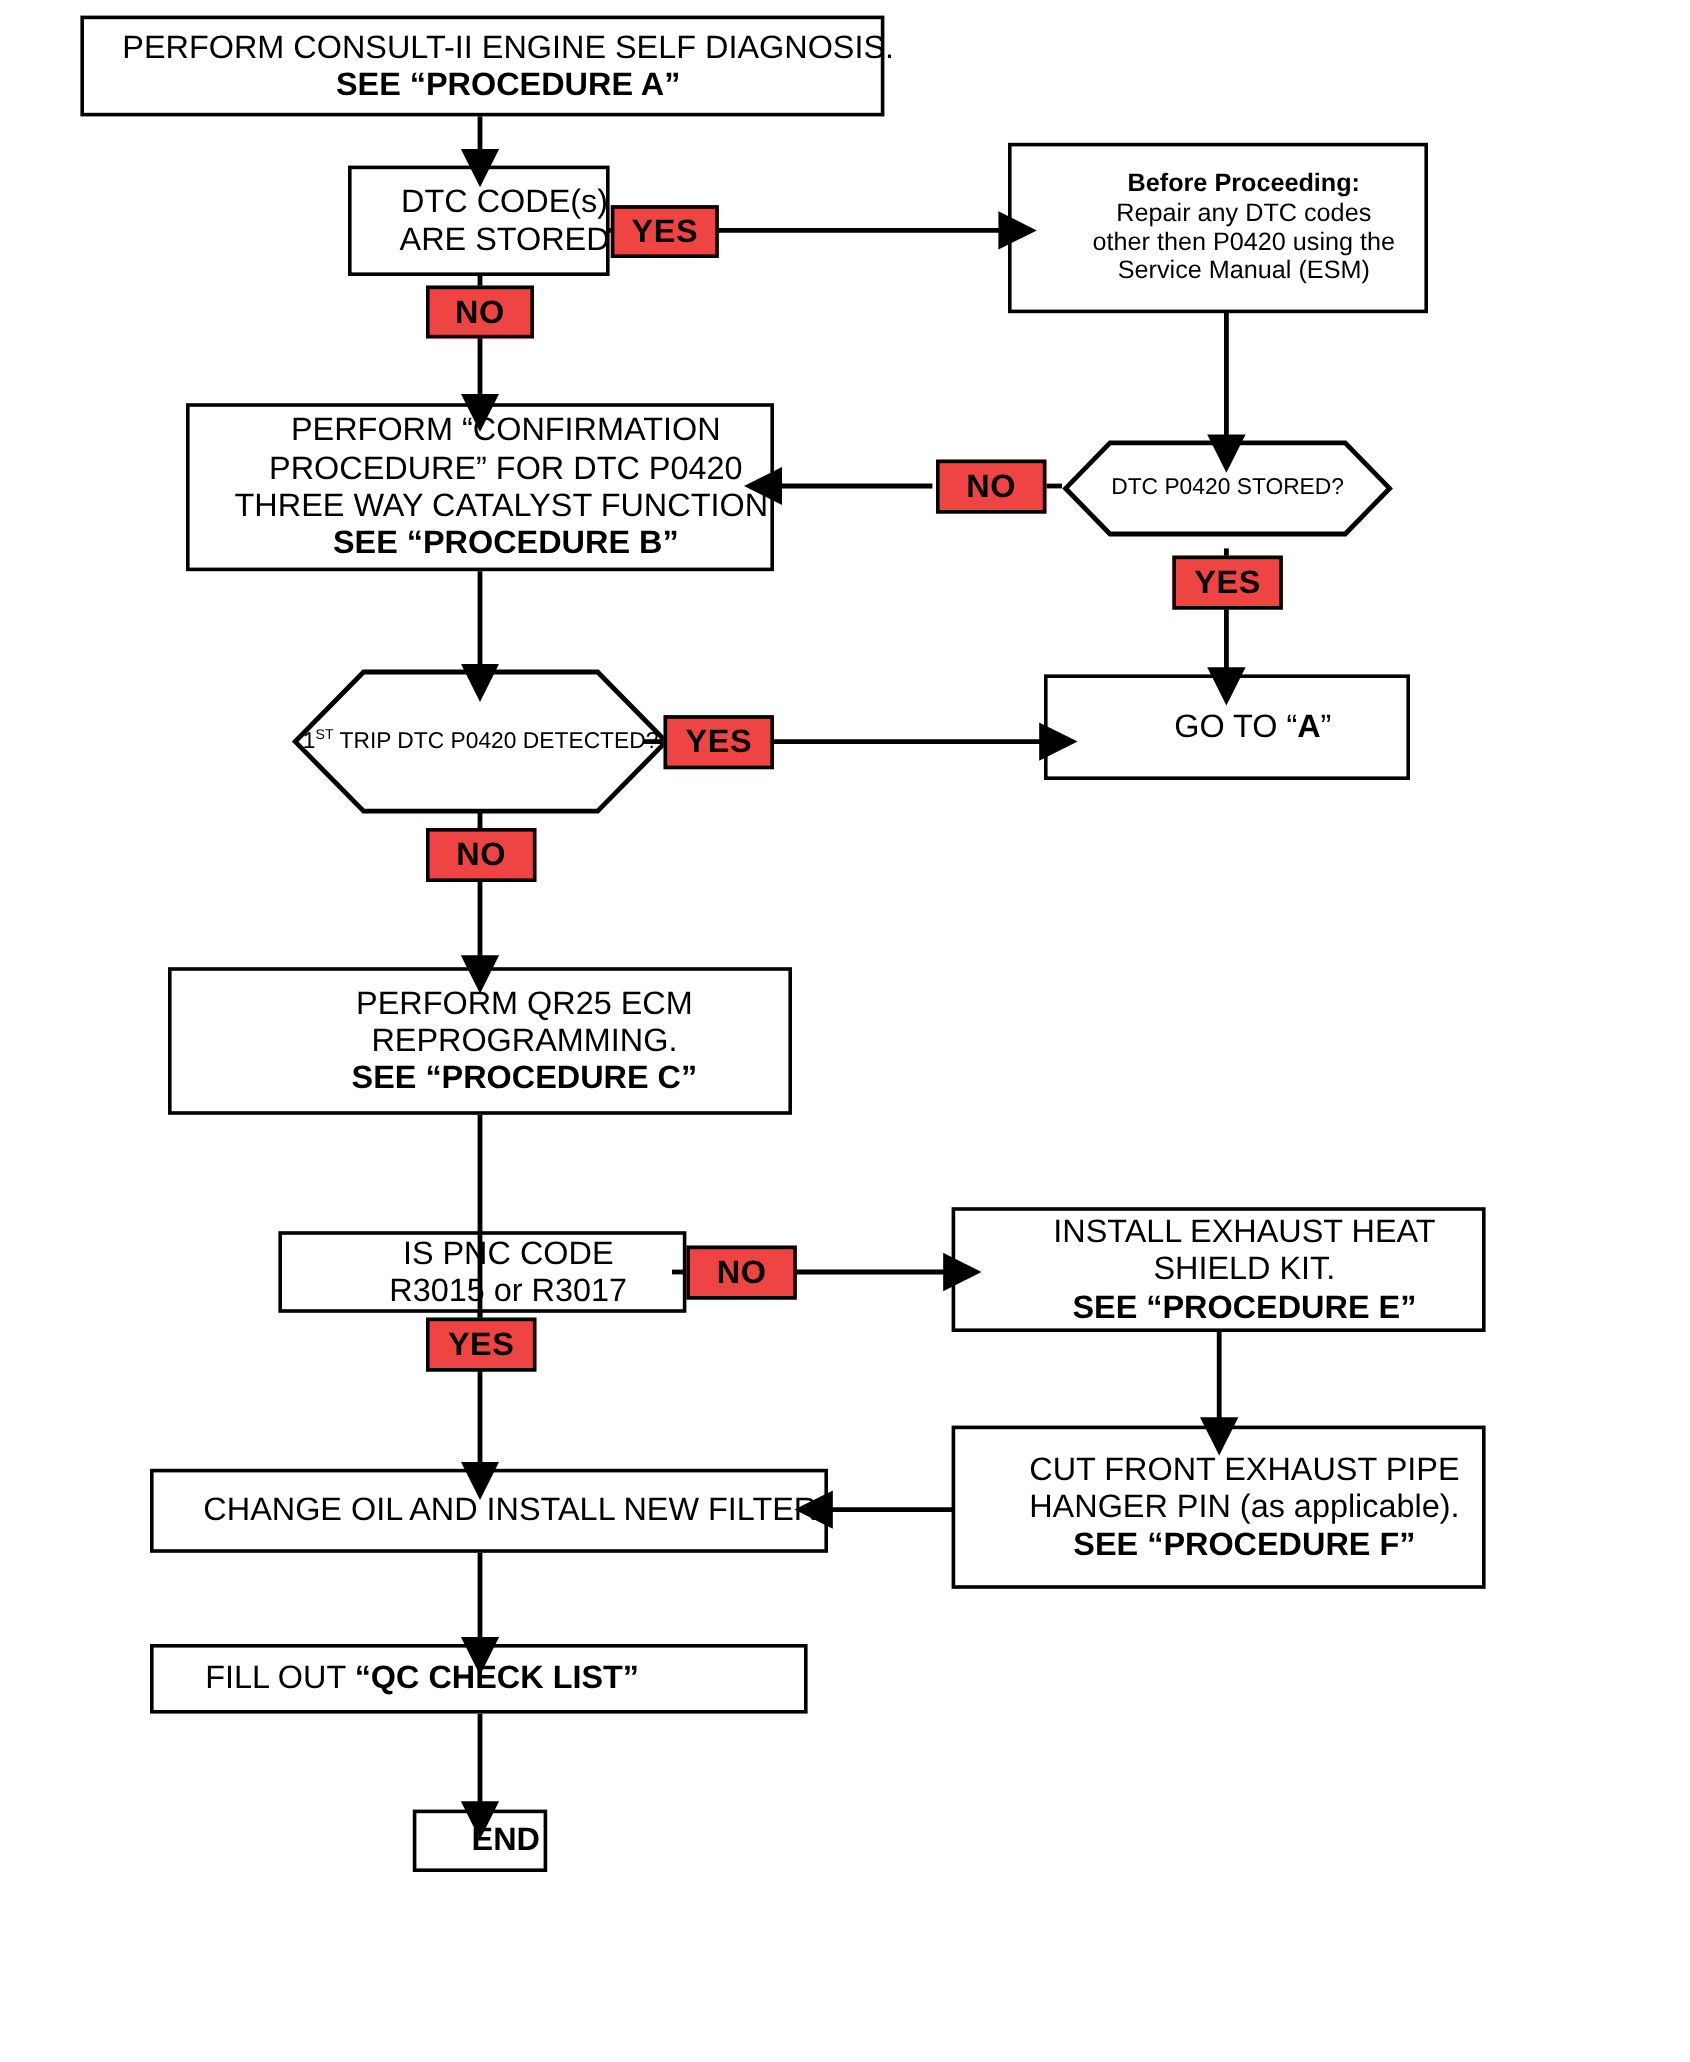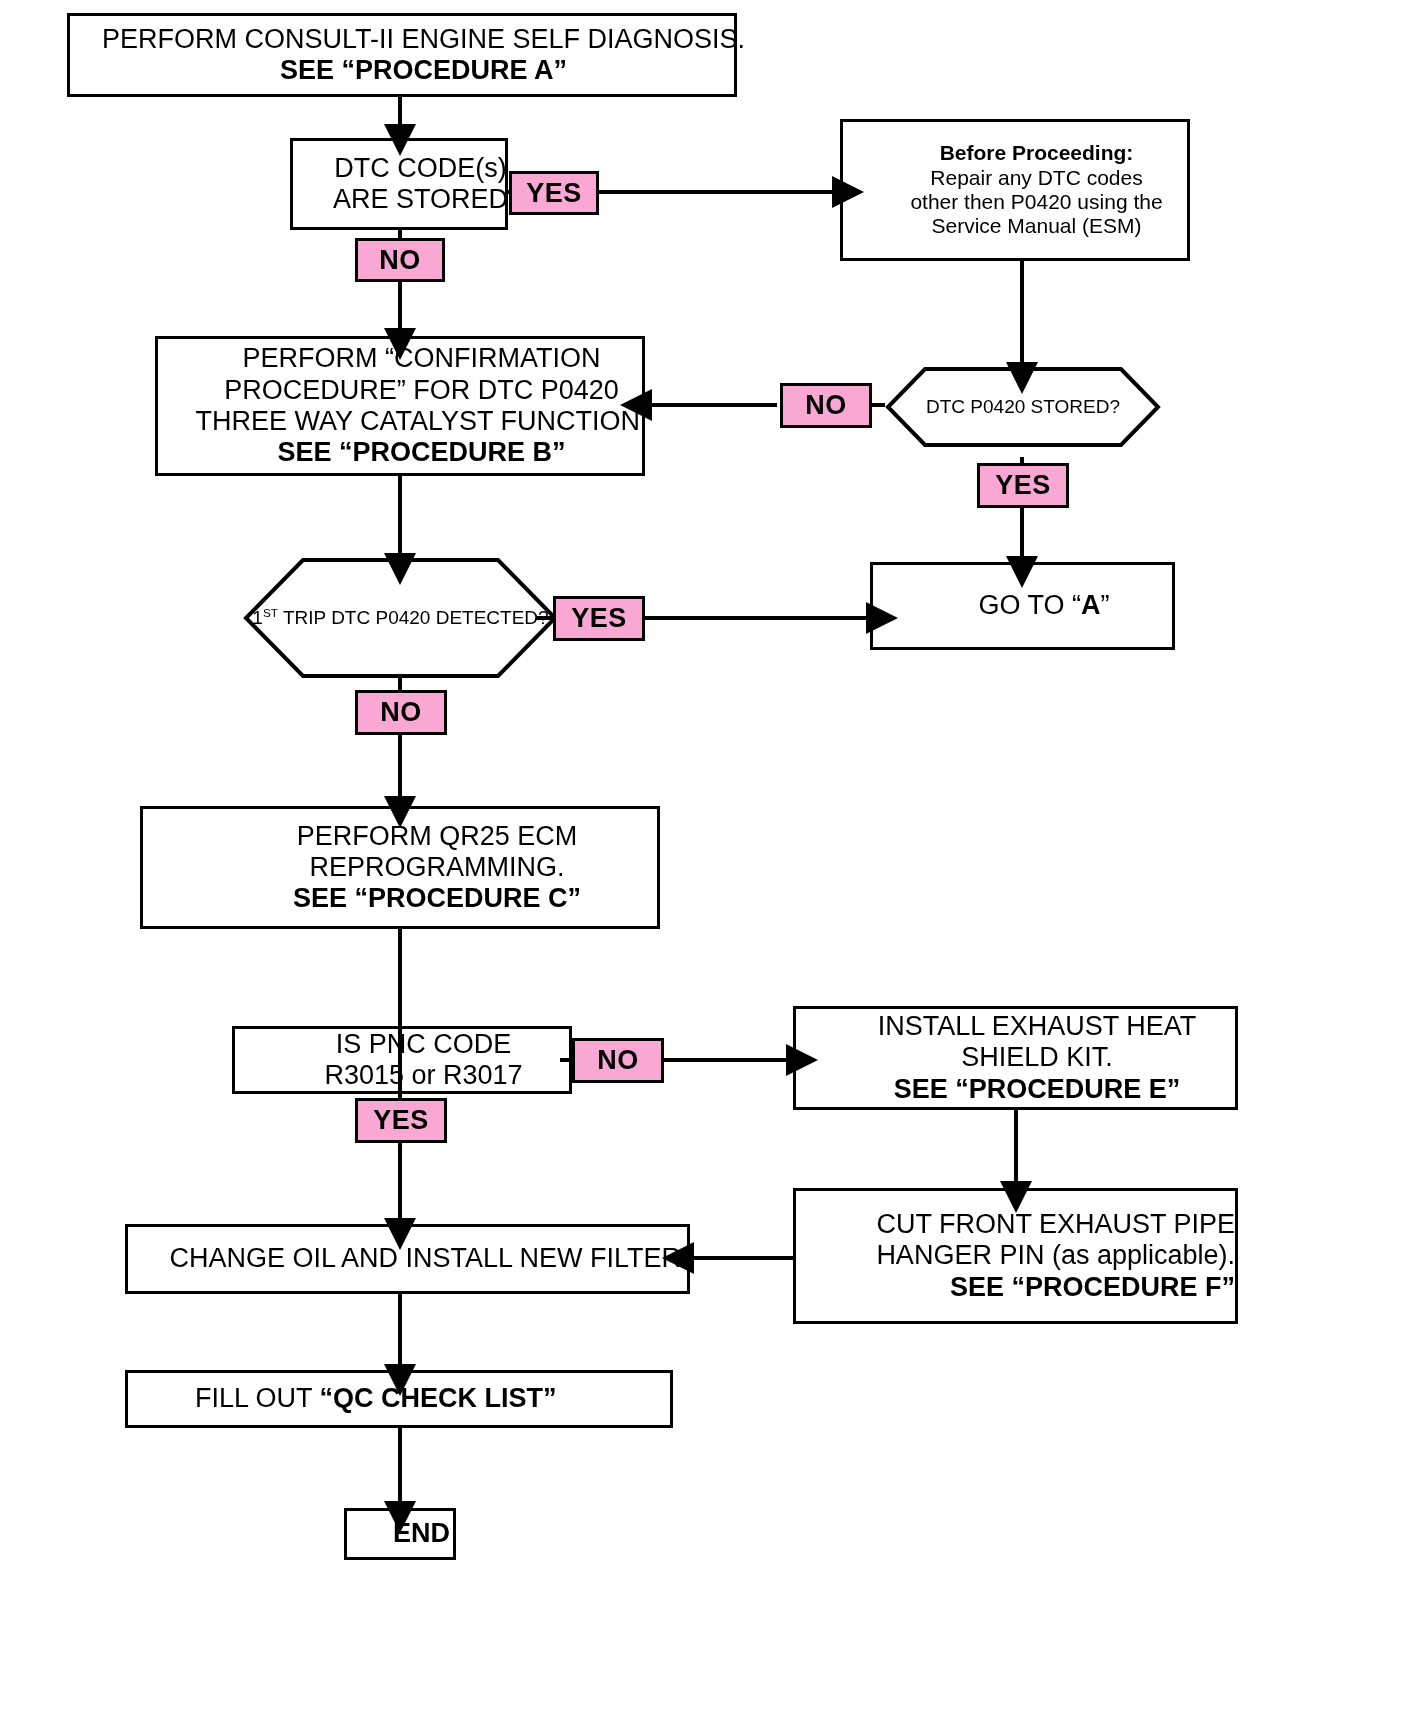--- a/index.html
+++ b/index.html
@@ -31,21 +31,21 @@
     line-height: 1.16;
   }
   .node .ln { display: block; white-space: nowrap; margin-left: 43px; }
   .b { font-weight: bold; }
   .txt-lg { font-size: 27px; }
   .txt-md { font-size: 21px; }
   .label {
     position: absolute;
     box-sizing: border-box;
     border: 3px solid #000;
-    background: #f9a8d4;
+    background: #ef4444;
     display: flex;
     align-items: center;
     justify-content: center;
     font-weight: bold;
     font-size: 27px;
     letter-spacing: 0.5px;
     z-index: 5;
   }
   .hex {
     position: absolute;
@@ -196,31 +196,31 @@
 
   <div class="label" style="left:572px; top:1038px; width:92px; height:45px;">NO</div>
   <div class="label" style="left:355px; top:1098px; width:92px; height:45px;">YES</div>
 
   <div class="node txt-lg" style="left:793px; top:1006px; width:445px; height:104px;">
     <span class="ln">INSTALL EXHAUST HEAT</span>
     <span class="ln">SHIELD KIT.</span>
     <span class="ln b">SEE “PROCEDURE E”</span>
   </div>
 
-  <div class="node txt-lg" style="left:793px; top:1188px; width:445px; height:136px;align-items:flex-end;">
+  <div class="node txt-lg" style="left:793px; top:1188px; width:445px; height:136px;">
     <span class="ln">CUT FRONT EXHAUST PIPE</span>
     <span class="ln">HANGER PIN (as applicable).</span>
     <span class="ln b">SEE “PROCEDURE F”</span>
   </div>
 
   <div class="node txt-lg" style="left:125px; top:1224px; width:565px; height:70px;">
     <span class="ln">CHANGE OIL AND INSTALL NEW FILTER.</span>
   </div>
 
-  <div class="node txt-lg" style="left:125px; top:1370px; width:548px; height:58px; align-items:flex-start; padding-left:24px;">
+  <div class="node txt-lg" style="left:125px; top:1370px; width:548px; height:58px; align-items:flex-start; ">
     <span class="ln"><span>FILL OUT </span><span class="b">“QC CHECK LIST”</span></span>
   </div>
 
   <div class="node txt-lg" style="left:344px; top:1508px; width:112px; height:52px;">
     <span class="ln b">END</span>
   </div>
 
 </div>
 
 </body></html>

